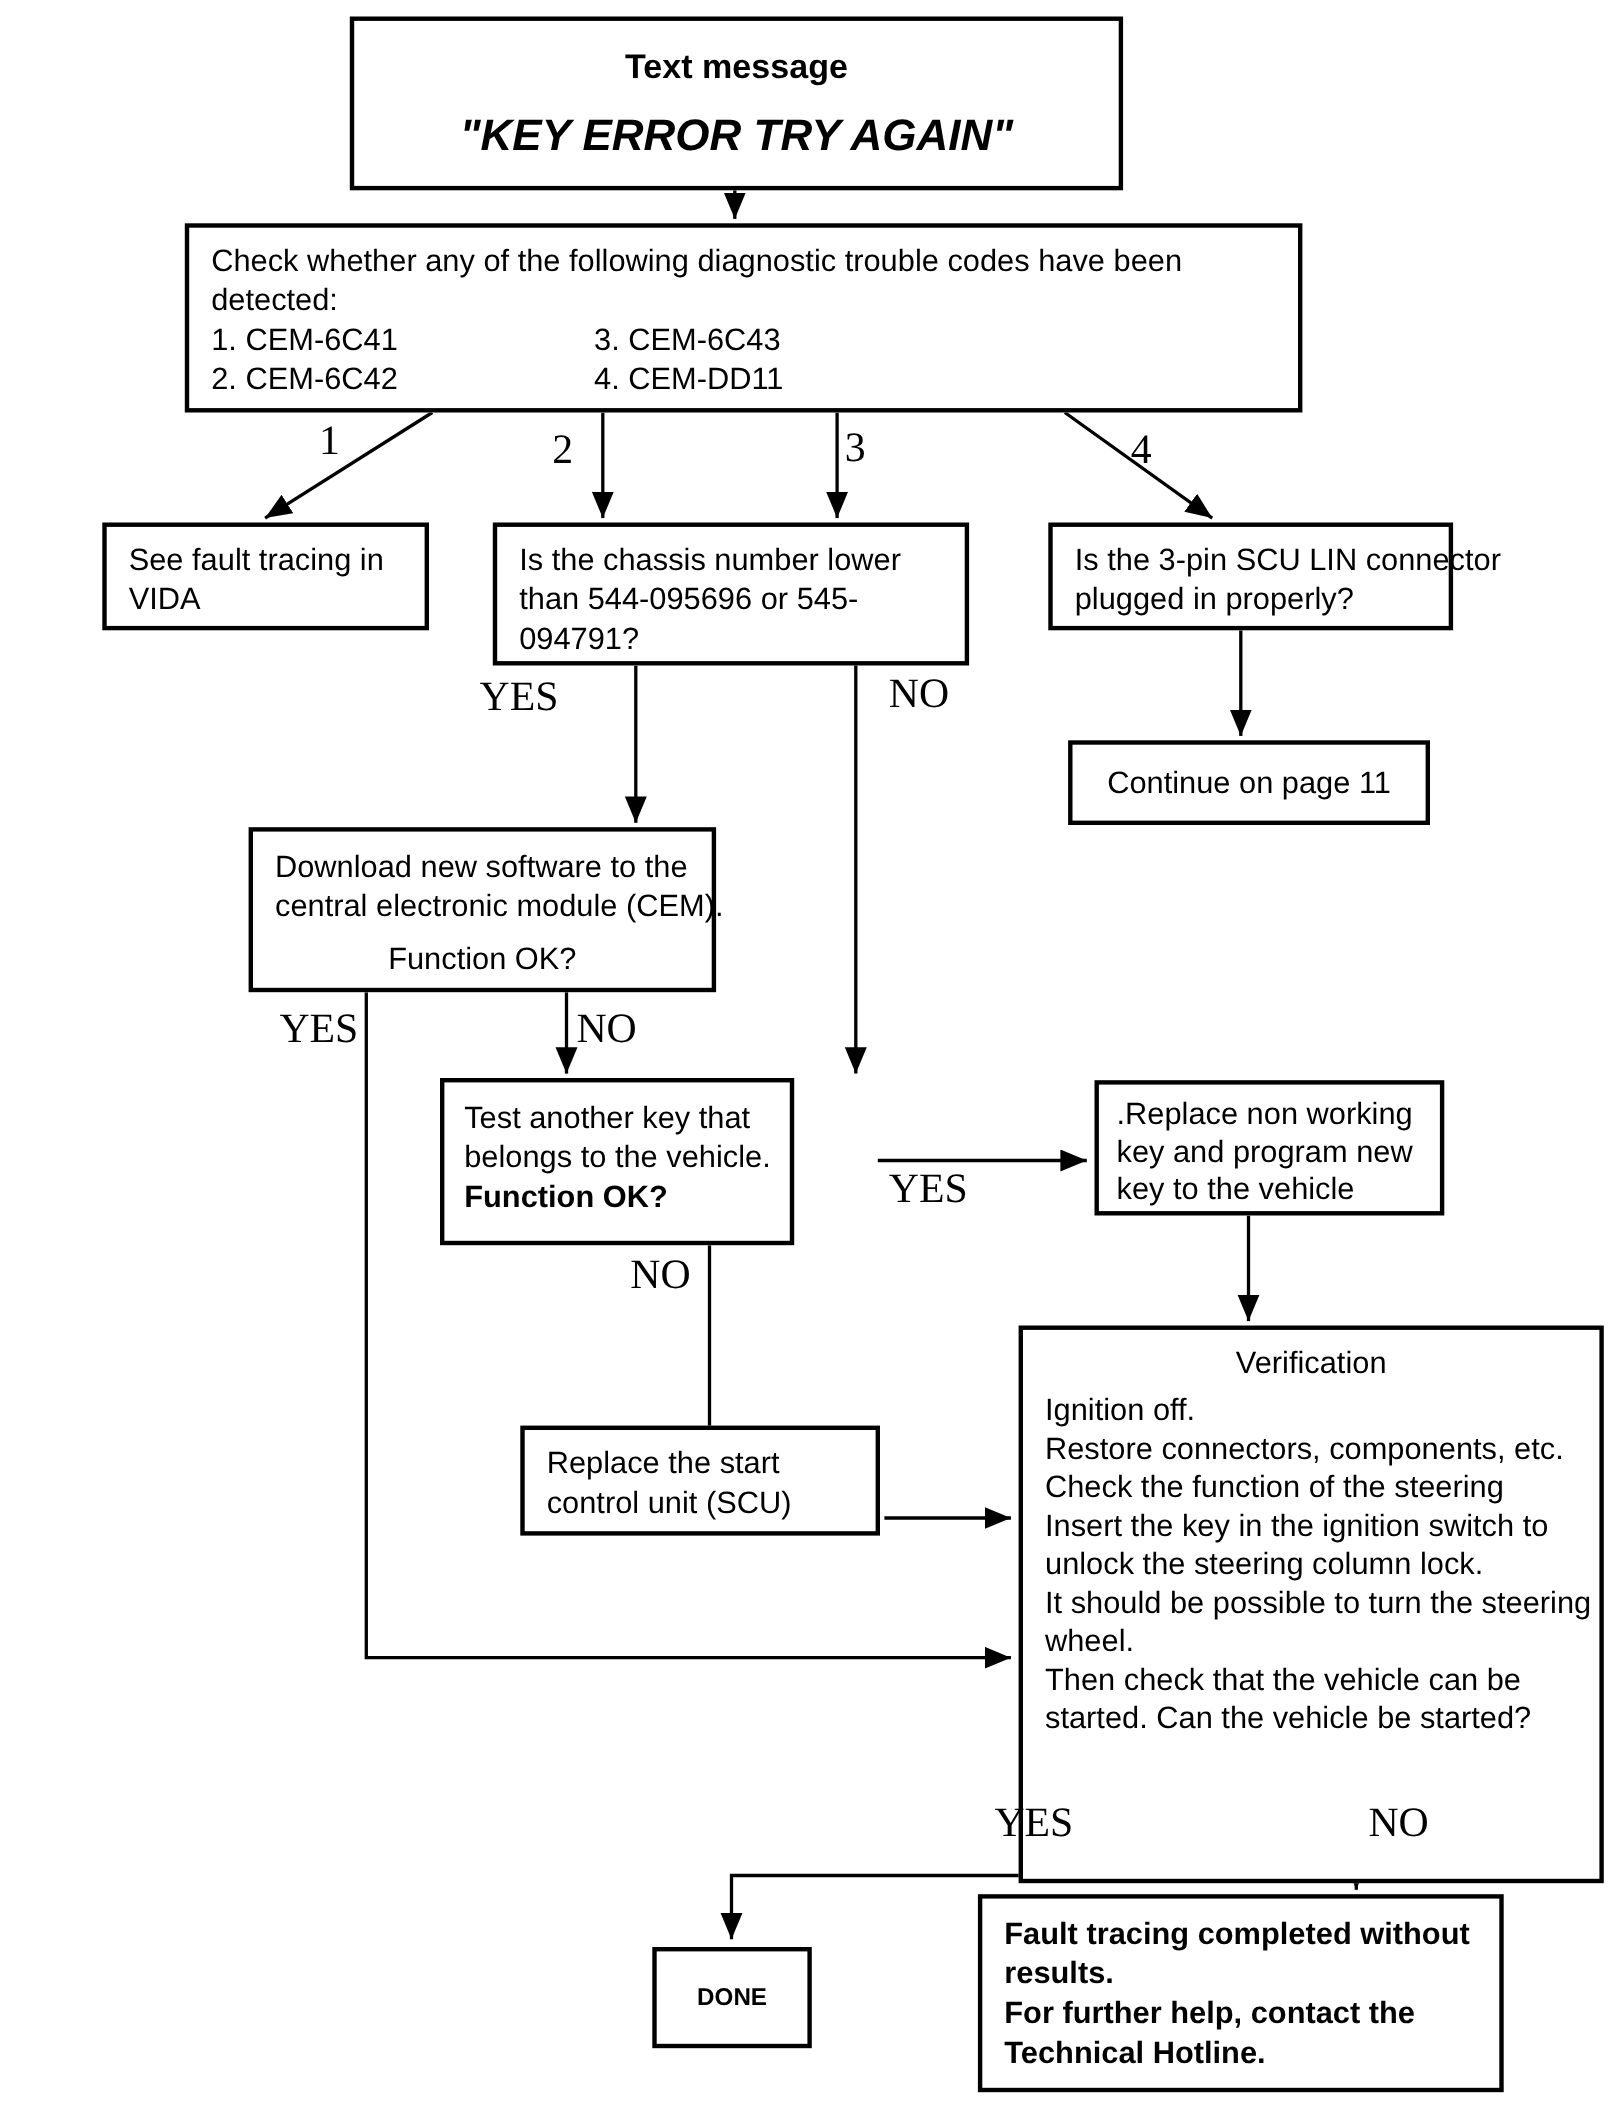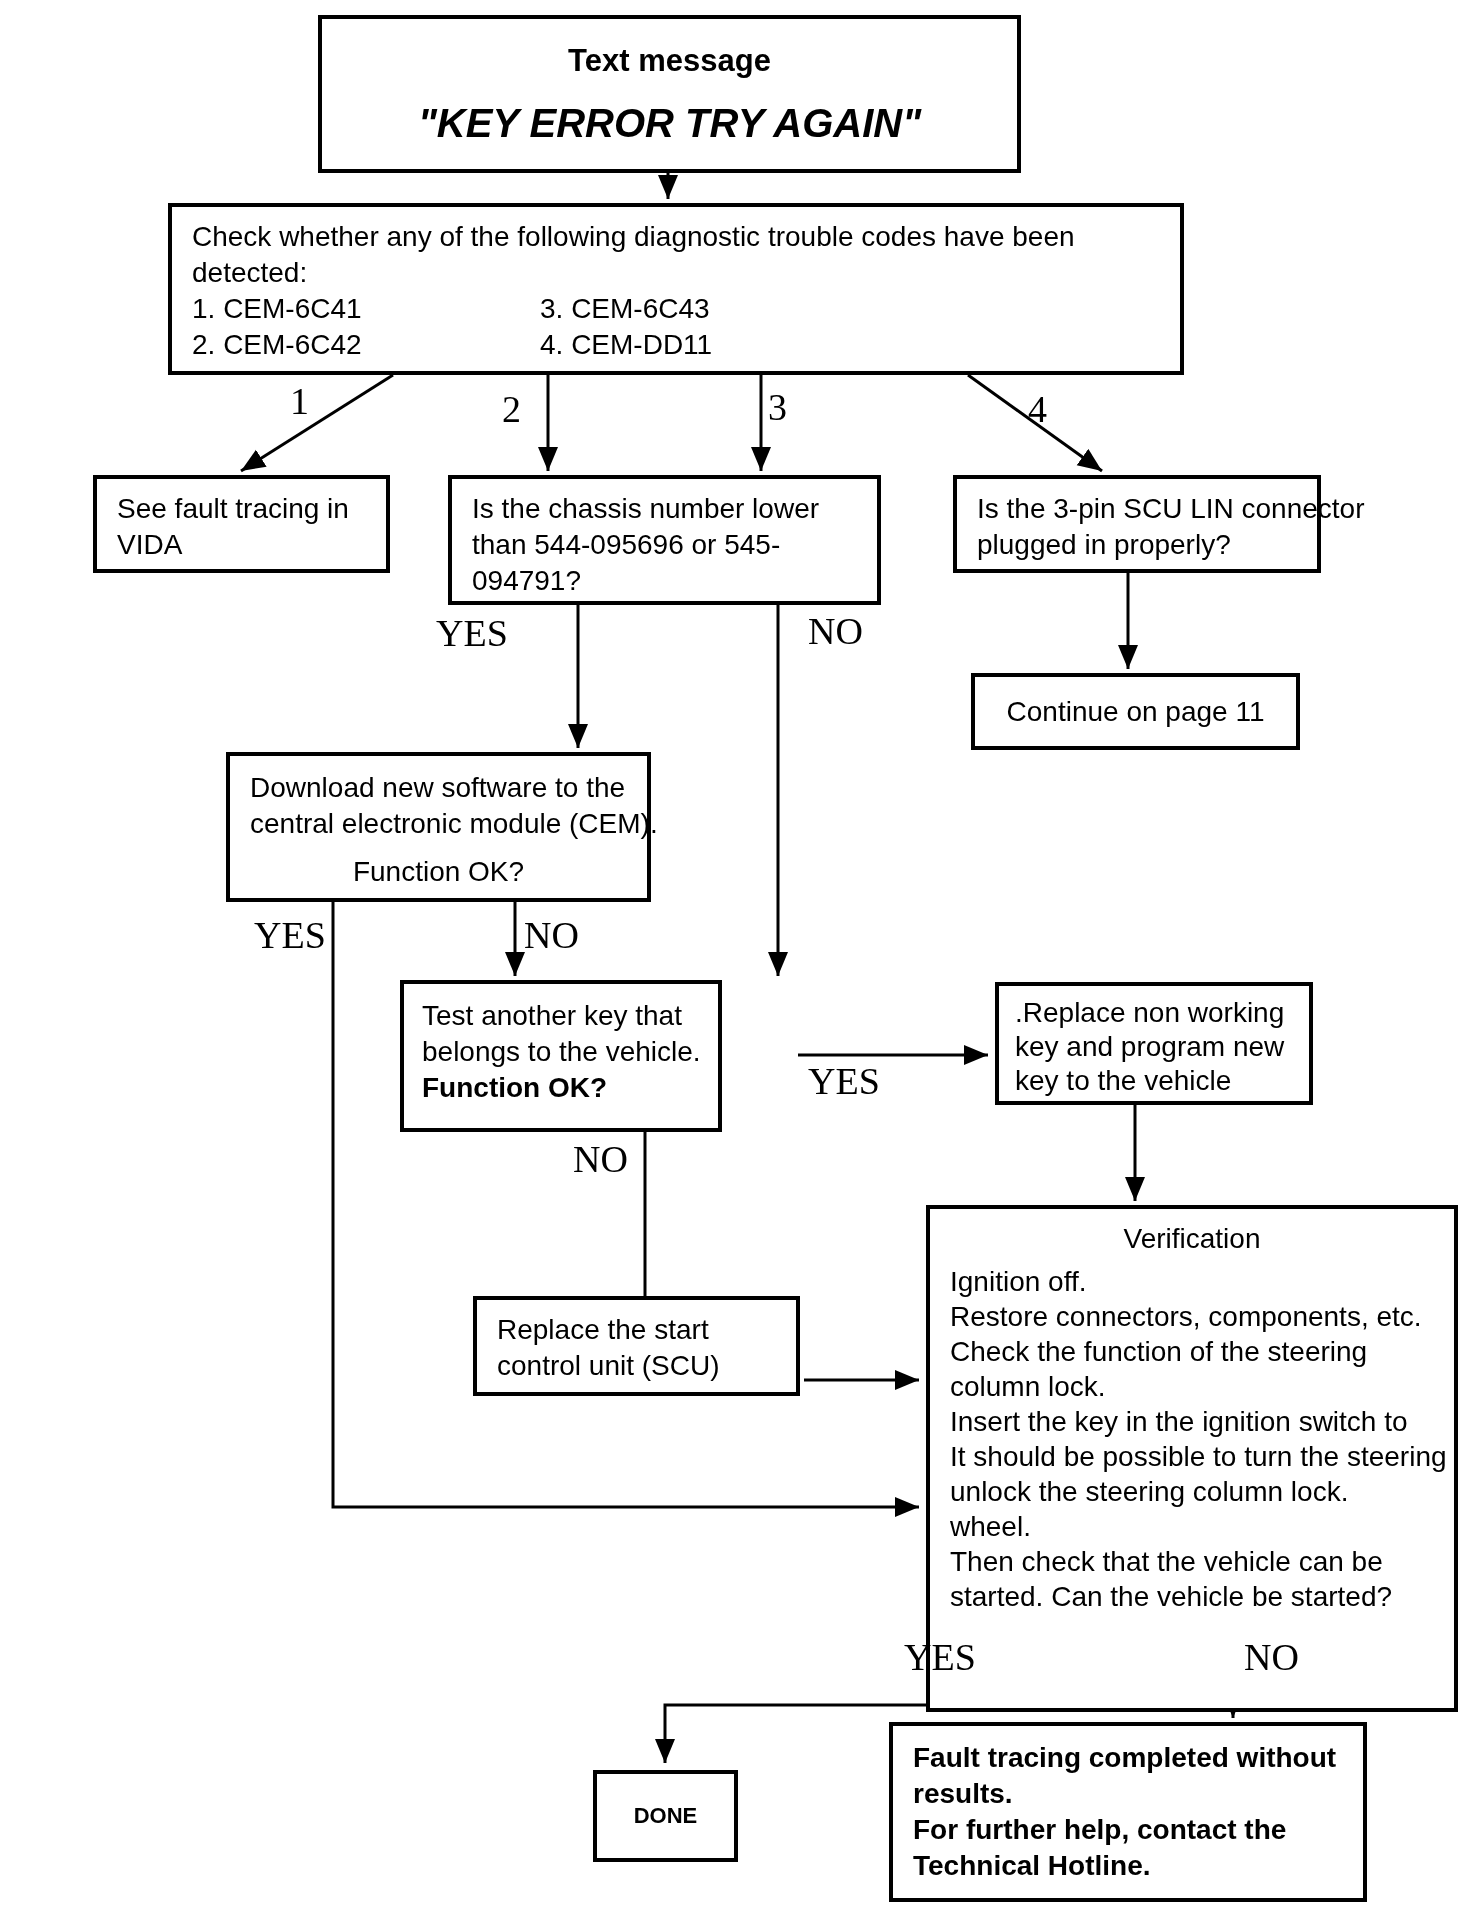--- a/index.html
+++ b/index.html
@@ -173,24 +173,23 @@
   <div class="box" id="scu-box">
     <div class="ln">Replace the start</div>
     <div class="ln">control unit (SCU)</div>
   </div>
 
   <div class="box" id="verification-box">
     <div class="vtitle ln">Verification</div>
     <div class="ln">Ignition off.</div>
     <div class="ln">Restore connectors, components, etc.</div>
     <div class="ln">Check the function of the steering</div>
-    <div class="ln">column lock.</div>
     <div class="ln">Insert the key in the ignition switch to</div>
+    <div class="ln">unlock the steering column lock.</div>
     <div class="ln">It should be possible to turn the steering</div>
-    <div class="ln">unlock the steering column lock.</div>
     <div class="ln">wheel.</div>
     <div class="ln">Then check that the vehicle can be</div>
     <div class="ln">started. Can the vehicle be started?</div>
   </div>
 
   <div class="serif" id="lbl-verif-yes">YES</div>
   <div class="serif" id="lbl-verif-no">NO</div>
 
   <div class="box" id="done-box">
     <span class="ln">DONE</span>

